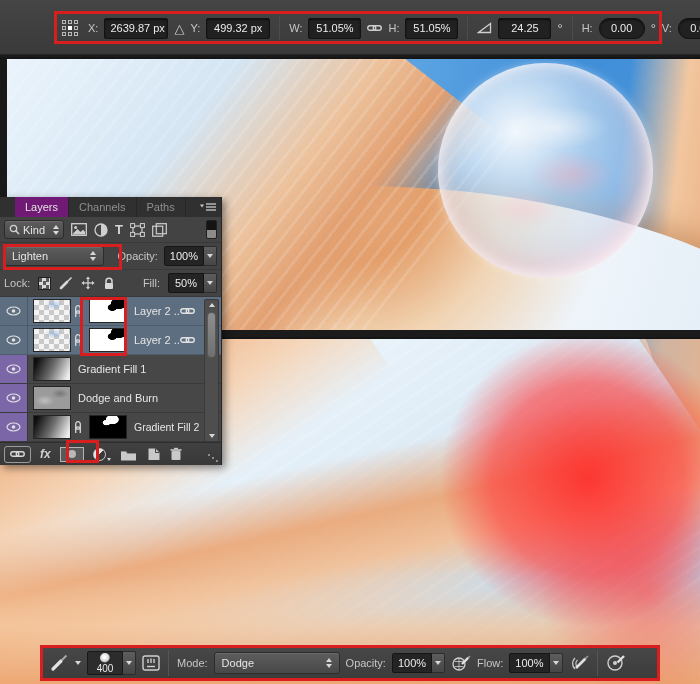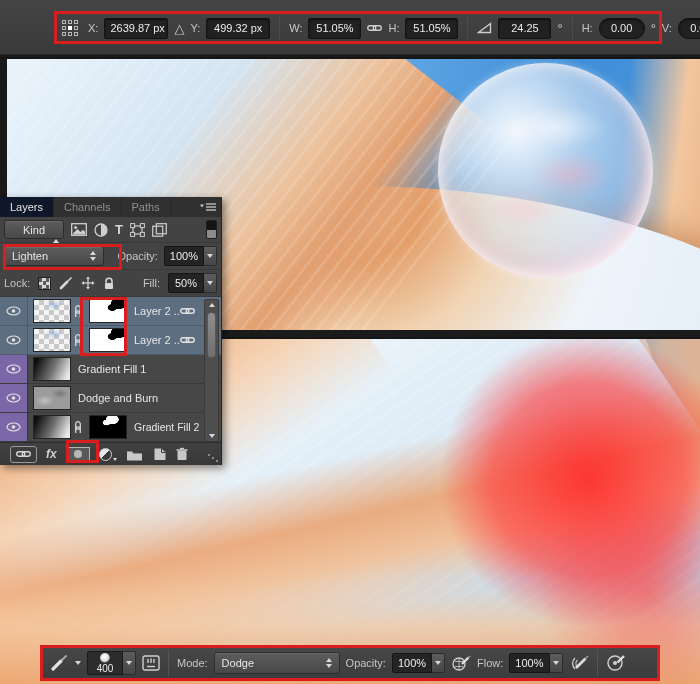--- a/index.html
+++ b/index.html
@@ -111,25 +111,25 @@
     color:#ededed; font-size:11px; line-height:18px; text-align:center; border-radius:2px 0 0 2px;}
   .vbtn{ width:13px; background:linear-gradient(#5d5d5d,#464646); border:1px solid #2c2c2c; border-left:none;
     border-radius:0 2px 2px 0; display:flex; align-items:center; justify-content:center;}
   .bdiv{ width:1px; height:26px; background:#2e2e2e; border-right:1px solid #555; margin:0 2px;}
 
   
   .panel{ position:absolute; left:0; top:197px; width:222px; height:268px; z-index:10;
     background:#434343; border-right:1px solid #252525; box-shadow:3px 3px 8px rgba(0,0,0,.45); font-size:11px;}
   .ptabs{ height:20px; background:#303030; display:flex; align-items:stretch;}
   .ptab{ padding:0 10px; display:flex; align-items:center; color:#8f8f8f; border-right:1px solid #272727;}
-  .ptab.active{ background:#0f172a; color:#e3e3e3;}
+  .ptab.active{ background:#701a75; color:#e3e3e3;margin-left:15px;}
   .pmenu{ margin-left:auto; display:flex; align-items:center; padding-right:4px;}
   .prow{ display:flex; align-items:center; padding:0 4px; border-bottom:1px solid #393939;}
   .rowfilter{ height:26px; gap:7px;}
-  .kind-drop{ width:60px; height:19px; gap:3px; padding:0 4px;flex-direction:column;}
+  .kind-drop{ width:60px; height:19px; gap:3px; padding:0 4px;}
   .ficon{ color:#cfcfcf; display:flex; align-items:center;}
   .t-glyph{ font-size:13px; font-weight:bold; color:#d6d6d6;}
   .ftoggle{ width:11px; height:19px; border:1px solid #202020; border-radius:2px; margin-left:auto;
     background:linear-gradient(#141414 0 52%, #8c8c8c 52%);}
   .rowblend{ height:27px; gap:6px;}
   .blend-drop{ width:110px; height:20px;}
   .rowlock{ height:27px; gap:8px;}
   .checker13{ width:13px; height:13px; border:1px solid #202020;
     background:conic-gradient(#d8d8d8 25%, #5a5a5a 0 50%, #d8d8d8 0 75%, #5a5a5a 0) 0 0/ 7px 7px;}
   .spacer{ flex:1;}
@@ -159,21 +159,21 @@
   .lname.sm{ font-size:10.5px;}
   .llink{ margin-right:26px; flex:none;}
   .scrollbar{ position:absolute; right:2px; top:102px; width:15px; height:143px;
     background:#4e4e4e; border:1px solid #3a3a3a; border-radius:2px; z-index:3;
     display:flex; flex-direction:column; align-items:center;}
   .sb-thumb{ width:9px; height:46px; margin-top:12px; border-radius:4px;
     background:linear-gradient(#8e8e8e,#6f6f6f); border:1px solid #585858;}
   .sb-up,.sb-down{ position:absolute; left:0; right:0; display:flex; justify-content:center;}
   .sb-up{ top:3px;} .sb-down{ bottom:3px;}
   .pbottom{ height:23px; background:linear-gradient(#414141,#383838); border-top:1px solid #2e2e2e;
-    display:flex; align-items:center; gap:9px; padding:0 10px; position:relative;}
+    display:flex; align-items:center; gap:9px; padding:0 4px; position:relative;}
   .chainbtn{ width:27px; height:17px; border:1px solid #9a9a9a; border-radius:3px;
     display:flex; align-items:center; justify-content:center;}
   .fx{ font-style:italic; color:#cfcfcf; font-size:12px; font-weight:bold;}
   .maskbtn{ width:24px; height:15px; border:1px solid #b5b5b5; background:#595959;
     display:flex; align-items:center; justify-content:center;}
   .maskbtn i{ width:8px; height:8px; border-radius:50%; background:#b9b9b9; display:block;}
   .adjbtn{ display:flex; align-items:flex-end; gap:1px;}
   .halfcirc{ width:13px; height:13px; border-radius:50%; border:1px solid #cfcfcf;
     background:linear-gradient(135deg, #e8e8e8 50%, #3a3a3a 50%);}
   .grip{ position:absolute; right:2px; bottom:2px; width:12px; height:10px;

